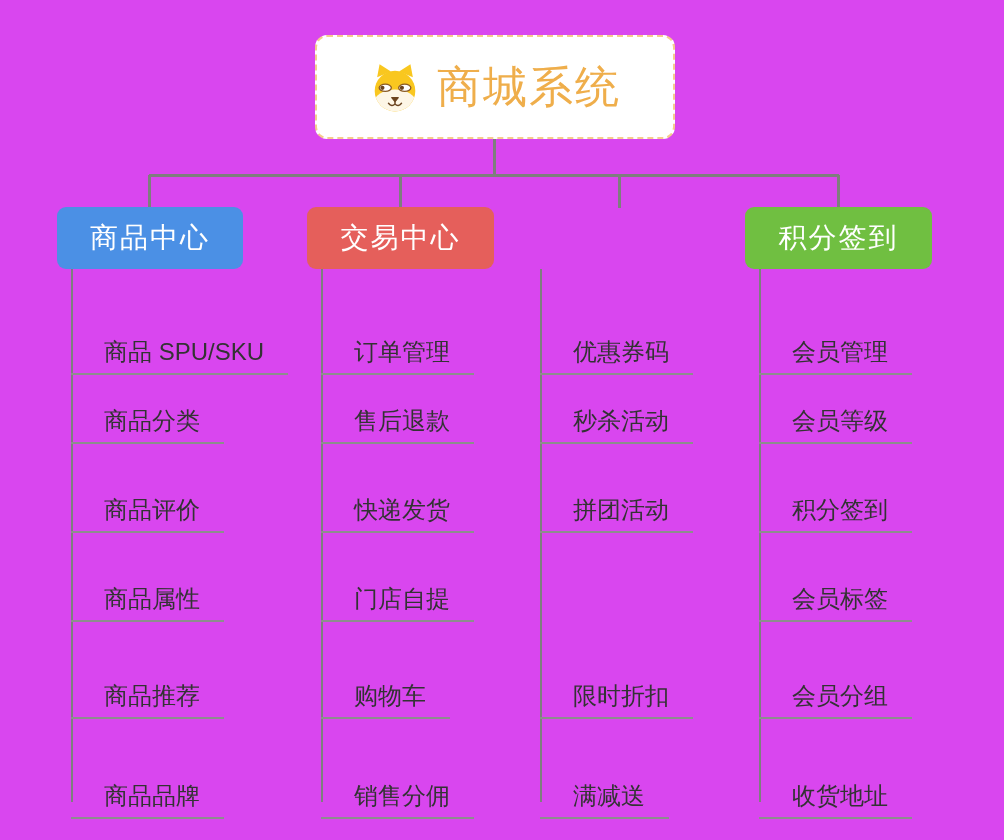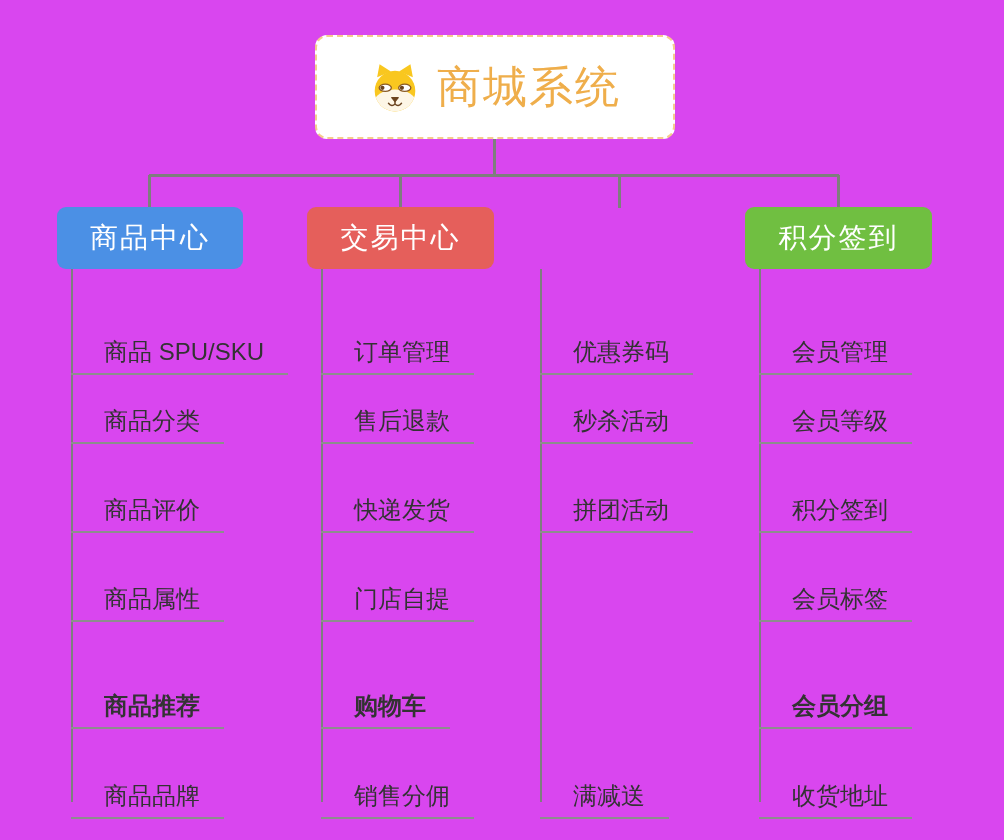--- a/index.html
+++ b/index.html
@@ -52,21 +52,21 @@
     background:#7e7e7e;
   }
   .leaf {
     position:absolute; left:14px;
     display:inline-block; white-space:nowrap;
     font-size:24px; line-height:29px; color:#333333;
     padding:0 24px 7px 33px;
     border-bottom:2px solid #8d8d8d;
   }
   .li0 { top:110px;margin-top:20px; } .li1 { top:199px;text-align:center; } .li2 { top:288px; }
-  .li3 { top:377px; } .li4 { top:484px;font-weight:bold; } .li5 { top:555px;margin-top:19px; }
+  .li3 { top:377px; } .li4 { top:474px; } .li5 { top:555px;margin-top:19px; }
 </style>
 </head>
 <body>
 
 <div class="canvas">
 
   <div class="root-node">
     <svg class="dog-icon" viewBox="0 0 64 64" aria-hidden="true">
       <defs>
           <clipPath id="headclip">
@@ -114,20 +114,21 @@
     <div class="leaf li4">购物车</div>
     <div class="leaf li3">门店自提</div>
     <div class="leaf li5">销售分佣</div>
   </div>
 
   <div class="col col2">
     <div class="trunk"></div>
     <div class="leaf li0">优惠券码</div>
     <div class="leaf li1">秒杀活动</div>
     <div class="leaf li2">拼团活动</div>
+    <div class="leaf li4">限时折扣</div>
     <div class="leaf li5">满减送</div>
   </div>
 
   <div class="col col3">
     <div class="branch-box" style="background-color: rgb(112, 191, 65);">积分签到</div>
     <div class="trunk"></div>
     <div class="leaf li0">会员管理</div>
     <div class="leaf li1">会员等级</div>
     <div class="leaf li2">积分签到</div>
     <div class="leaf li3">会员标签</div>

